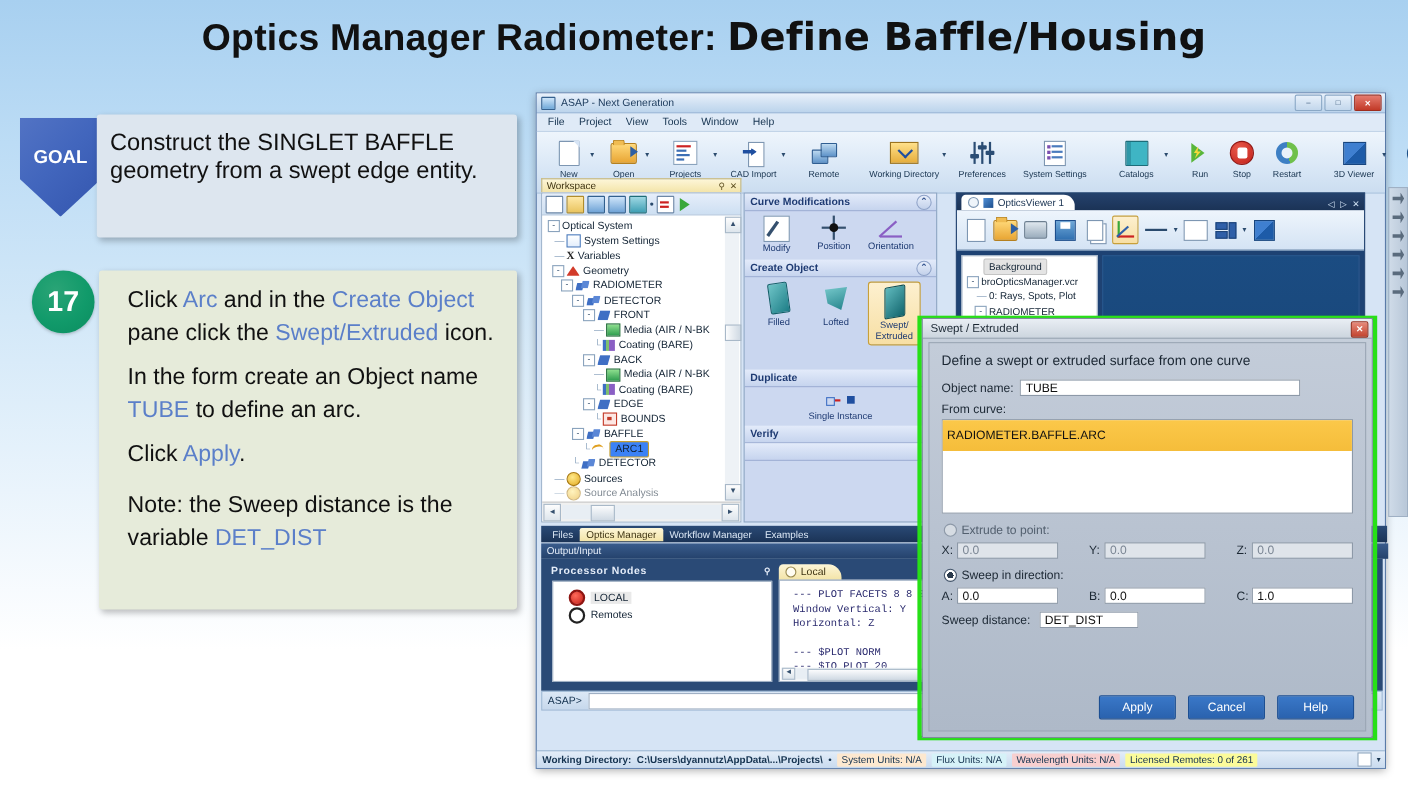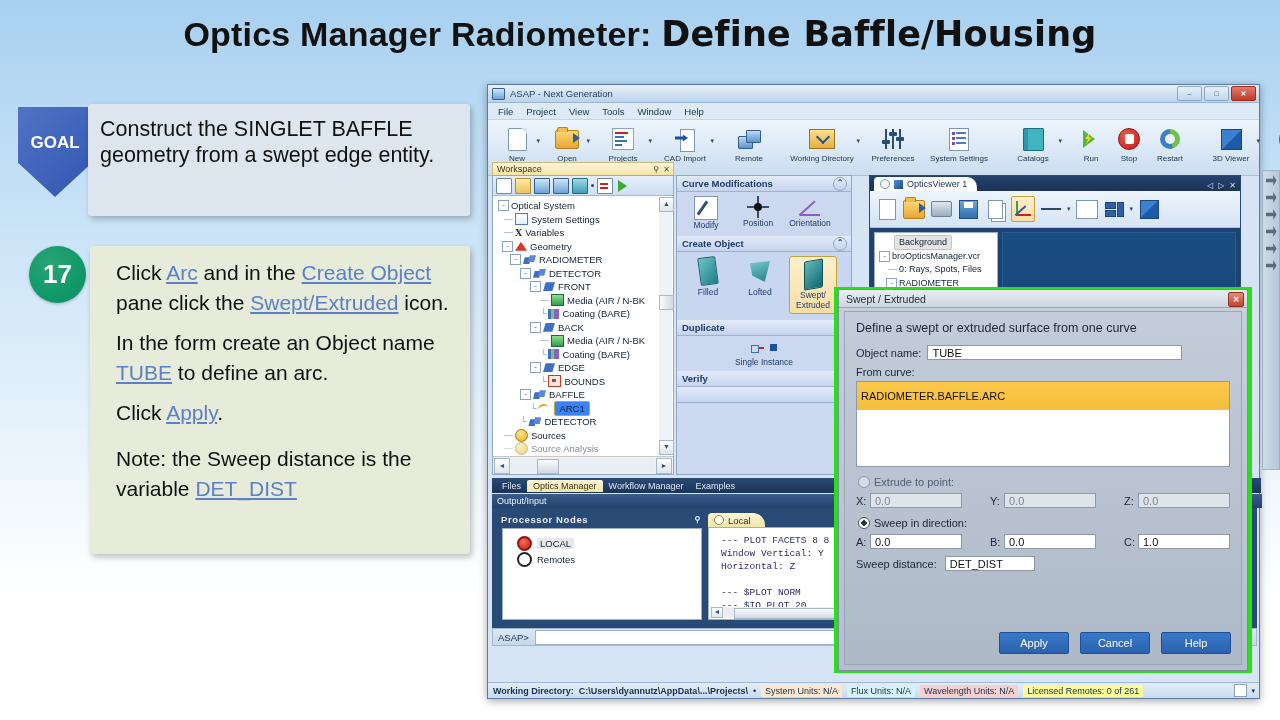--- a/index.html
+++ b/index.html
@@ -42,21 +42,21 @@
   }
   
   #step-card{
     position:absolute;left:90px;top:246px;width:380px;height:308px;
     background:#e6ebda;border-radius:3px;
     box-shadow:2px 3px 6px rgba(0,0,0,.25);
     padding:12px 20px 10px 26px;box-sizing:border-box;
   }
   #step-card p{margin:0 0 10px 0;font-size:21px;line-height:30px;color:#111;}
   #step-card p.gap{margin-top:16px;}
-  .lnk{color:#5b7fc9;text-decoration:underline;}
+  .lnk{color:#5b7fc9;}
   
   #asap-window{
     position:absolute;left:487px;top:84px;width:773px;height:615px;
     background:#d6e4f5;border:1px solid #5a7ba8;box-sizing:border-box;
     box-shadow:0 2px 8px rgba(0,0,0,.35);
     font-size:10px;color:#123;
   }
   #asap-titlebar{
     height:17px;background:linear-gradient(to bottom,#e9f1fb,#cfe0f2 55%,#bcd4ec);
     border-bottom:1px solid #9ab6d6;display:flex;align-items:center;padding-left:4px;
@@ -199,21 +199,21 @@
     background:linear-gradient(to bottom,#fdfdfd,#dde5ec);font-size:7px;text-align:center;line-height:11px;color:#35506e;}
   
   #co-pane{position:absolute;left:188px;top:5px;width:176px;height:300px;
     background:#ccd8f0;border:1px solid #8fa8c4;box-sizing:border-box;overflow:hidden;}
   .sec-hd{height:15px;background:linear-gradient(to bottom,#e3ebfa,#c6d4ee);
     border-bottom:1px solid #9fb0d4;display:flex;align-items:center;padding-left:5px;
     font-size:9.5px;font-weight:bold;color:#1e3a72;position:relative;}
   .sec-chev{position:absolute;right:4px;width:12px;height:12px;border-radius:50%;
     background:linear-gradient(to bottom,#e7eefb,#c3d1ea);border:1px solid #8fa3c8;
     font-size:8px;line-height:10px;text-align:center;color:#30508c;}
-  .sec-body{background:#c9d6ef;padding:4px 3px 6px 3px;display:flex;gap:6px;justify-content:flex-start;}
+  .sec-body{background:#c9d6ef;padding:4px 3px 22px 3px;display:flex;gap:6px;justify-content:flex-start;}
   .co-item{width:46px;display:flex;flex-direction:column;align-items:center;font-size:8.5px;color:#1e3a72;text-align:center;line-height:9.5px;}
   .co-item .lbl{margin-top:2px;}
   .co-item.active{background:linear-gradient(to bottom,#fdf0cf,#f7dfa4);border:1px solid #c8a03a;border-radius:3px;padding:2px 0 3px;}
   .shp{width:26px;height:30px;display:flex;align-items:center;justify-content:center;}
   .shp-filled{width:16px;height:26px;background:linear-gradient(135deg,#6fc5c8,#1d7d86);
     border:1px solid #14616a;transform:rotate(-8deg);border-radius:2px;}
   .shp-lofted{width:24px;height:24px;background:linear-gradient(160deg,#7fd0d2,#1d7d86);
     clip-path:polygon(8% 18%,92% 8%,70% 95%,18% 70%);}
   .shp-swept{width:17px;height:27px;background:linear-gradient(135deg,#5fb9bd,#12656d);
     border:1px solid #0e525a;transform:skewY(-10deg);border-radius:2px;}
@@ -834,21 +834,21 @@
               <span class="sel" style="background:#e4e4e4;border-color:#c4c4c4">Background</span>
             </div>
           <div class="tr">
               <span class="ind" style="width:1px"></span>
               <span class="exp">-</span>
               <span>broOpticsManager.vcr</span>
             </div>
           <div class="tr">
               <span class="ind" style="width:10px"></span>
               <span class="tee">—</span>
-              <span>0: Rays, Spots, Files</span>
+              <span>0: Rays, Spots, Plot</span>
             </div>
           <div class="tr">
               <span class="ind" style="width:8px"></span>
               <span class="exp">-</span>
               <span>RADIOMETER</span>
             </div>
         </div>
         <div id="ov-canvas">
           <div class="ellipse"></div>
         </div>

